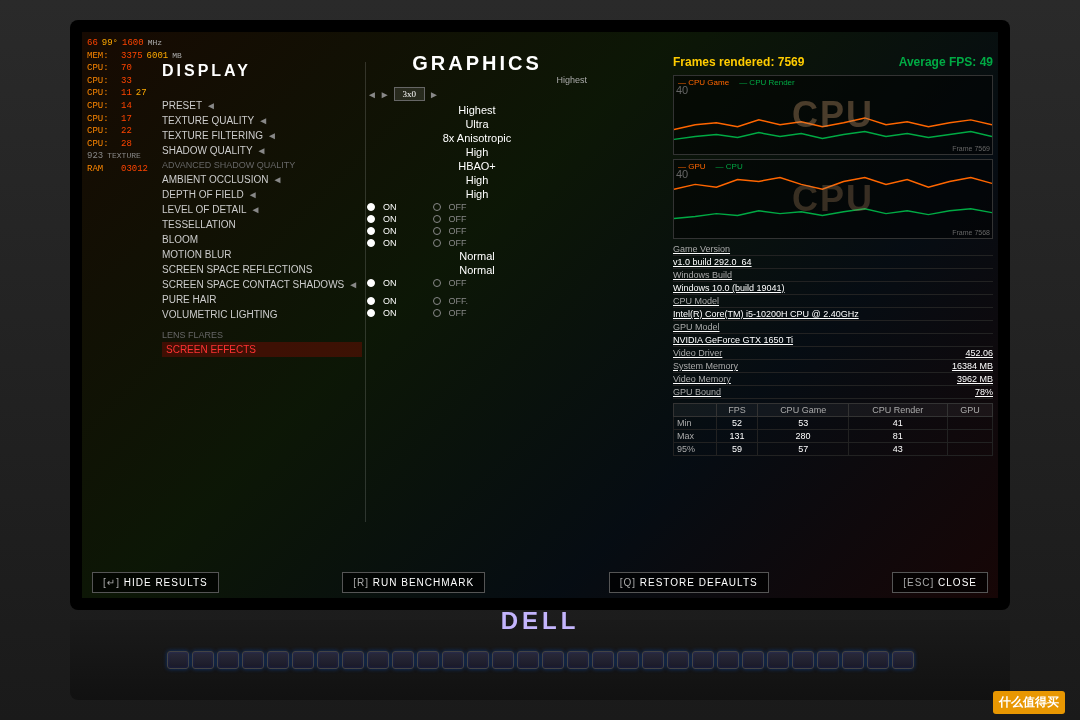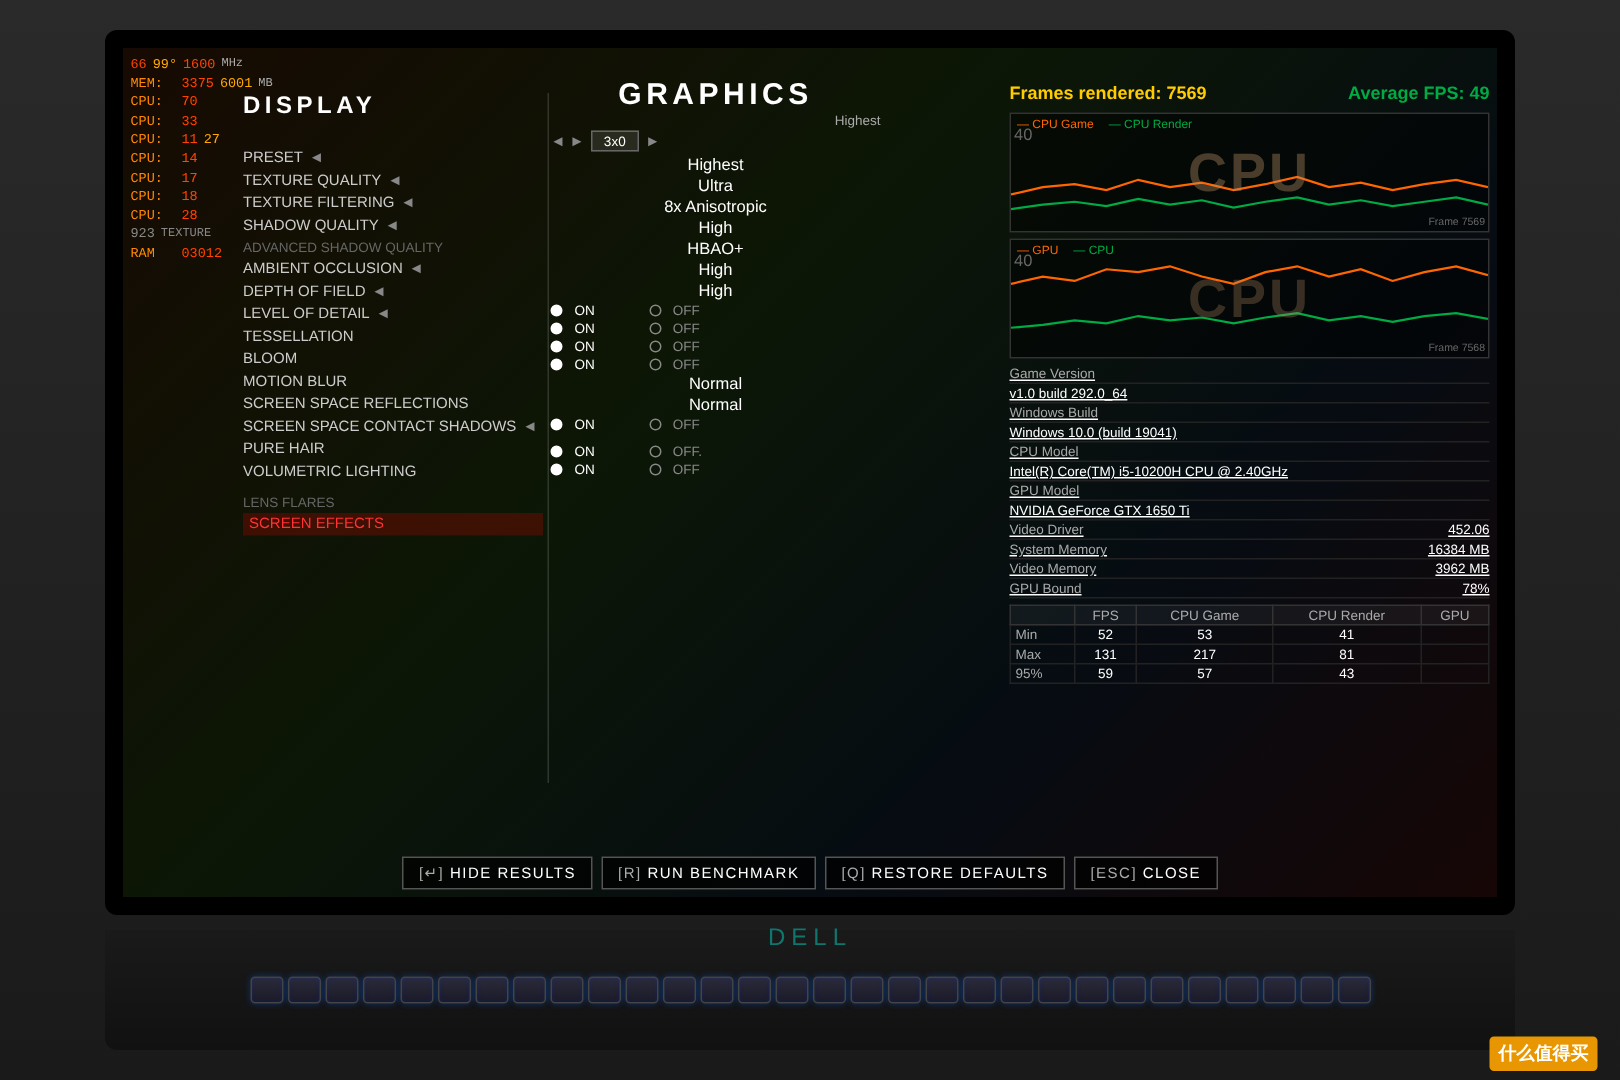--- a/index.html
+++ b/index.html
@@ -262,21 +262,21 @@
     }
     .stats-table .col-label { text-align: left; color: #aaa; }
 
     
     .bottom-bar {
       position: absolute;
       bottom: 5px;
       left: 0;
       right: 0;
       display: flex;
-      justify-content: center;
+      justify-content: space-between;
       gap: 6px;
       z-index: 20;
       padding: 0 10px;
     }
 
     .bottom-btn {
       background: rgba(0,0,0,0.7);
       border: 1px solid #555;
       color: #fff;
       font-size: 10px;
@@ -285,23 +285,23 @@
       letter-spacing: 1px;
     }
     .btn-key { color: #aaa; }
 
     
     .dell-logo {
       position: absolute;
       bottom: -25px;
       left: 50%;
       transform: translateX(-50%);
-      color: #0f766e;
-      font-size: 16px;
-      font-weight: normal;
+      color: #c4b5fd;
+      font-size: 24px;
+      font-weight: bold;
       letter-spacing: 4px;
     }
 
     
     .keyboard-area {
       width: 940px;
       height: 80px;
       background: linear-gradient(180deg, #1a1a1a 0%, #111 100%);
       display: flex;
       align-items: center;
@@ -407,21 +407,21 @@
         <div class="stat-row">
             <span class="label">CPU:</span>
             <span class="value">14</span>
           </div>
         <div class="stat-row">
             <span class="label">CPU:</span>
             <span class="value">17</span>
           </div>
         <div class="stat-row">
             <span class="label">CPU:</span>
-            <span class="value">18</span>
+            <span class="value">22</span>
           </div>
         <div class="stat-row">
             <span class="label">CPU:</span>
             <span class="value">28</span>
           </div>
         <div class="stat-row">
             <span style="color:#888">923</span>
             <span style="color:#888;font-size:8px">TEXTURE</span>
           </div>
         <div class="stat-row">
@@ -497,21 +497,21 @@
           <span>SCREEN EFFECTS</span>
         </div>
       </div>
 
       <div class="center-panel">
         <div class="graphics-header">GRAPHICS</div>
         <div class="preset-label">Highest</div>
 
         <div style="display:flex;align-items:center;margin:2px 0;">
           <span style="color:#888;font-size:10px">◄ ►</span>
-          <div class="preset-box" style="margin:0 4px;">3x0</div>
+          <div class="preset-box" style="margin:0 4px;font-family:Liberation Serif, serif;">3x0</div>
           <span style="color:#888;font-size:10px">►</span>
         </div>
 
         <div class="quality-value">Highest</div>
         <div class="quality-value">Ultra</div>
         <div class="quality-value">8x Anisotropic</div>
         <div class="quality-value">High</div>
 
         <div class="quality-value">HBAO+</div>
         <div class="quality-value">High</div>
@@ -678,21 +678,21 @@
             <tr>
               <td class="col-label">Min</td>
               <td>52</td>
               <td>53</td>
               <td>41</td>
               <td></td>
             </tr>
             <tr>
               <td class="col-label">Max</td>
               <td>131</td>
-              <td>217</td>
+              <td>280</td>
               <td>81</td>
               <td></td>
             </tr>
             <tr>
               <td class="col-label">95%</td>
               <td>59</td>
               <td>57</td>
               <td>43</td>
               <td></td>
             </tr>

